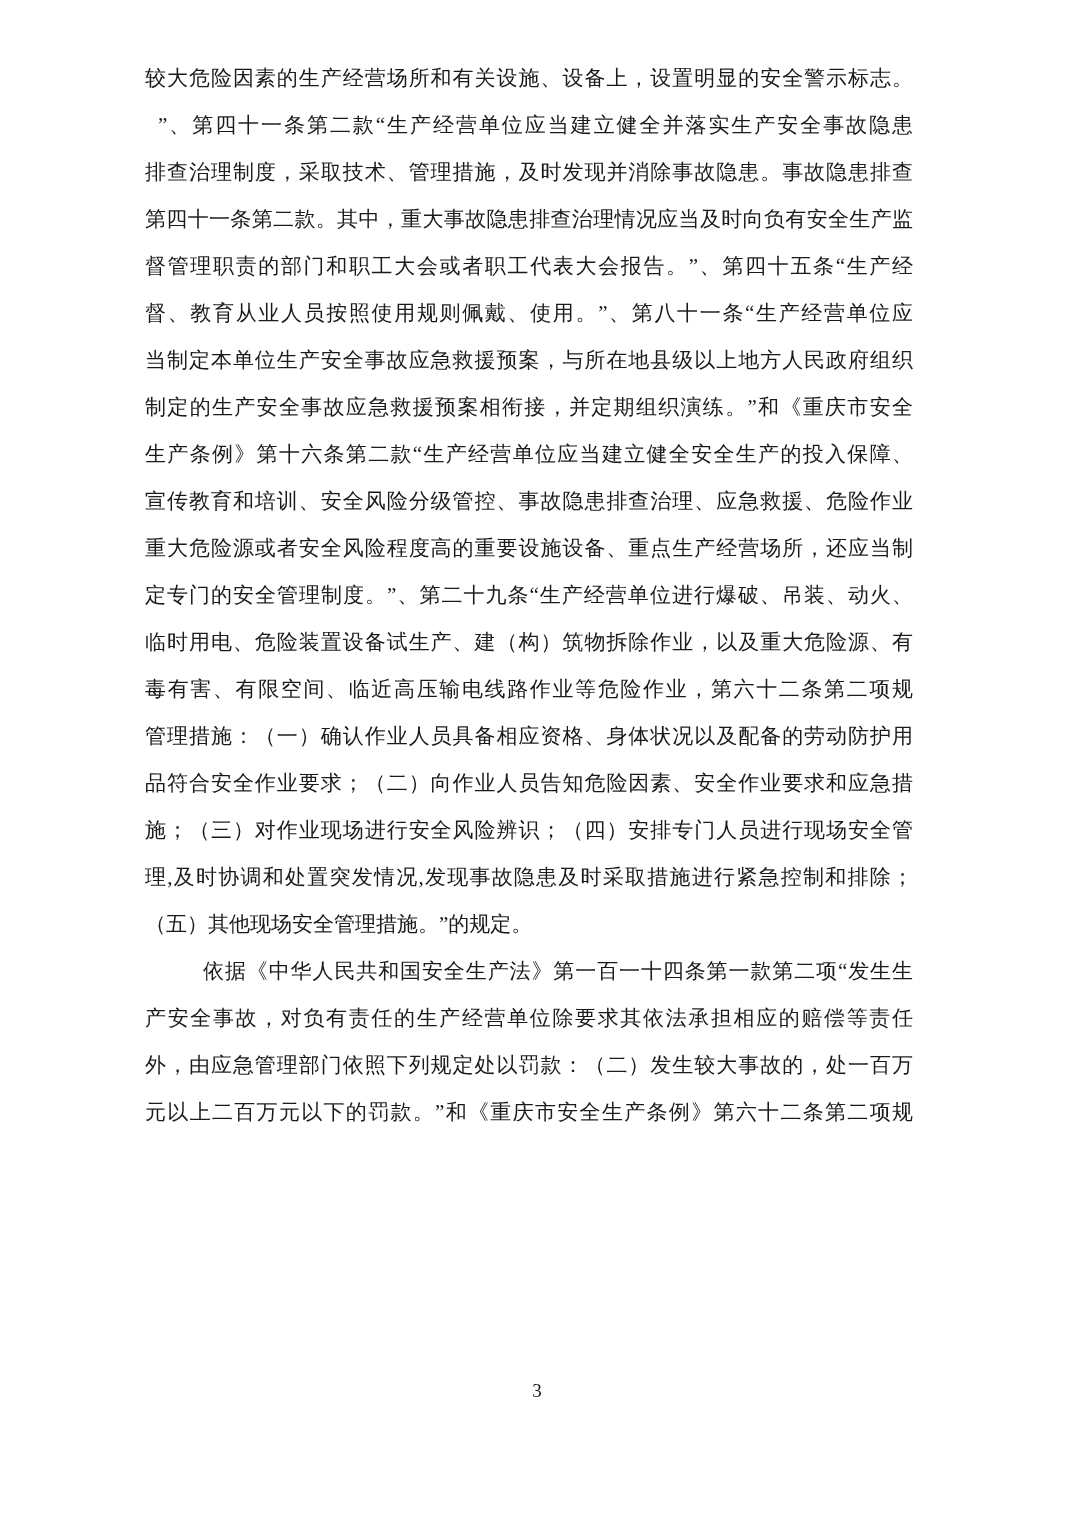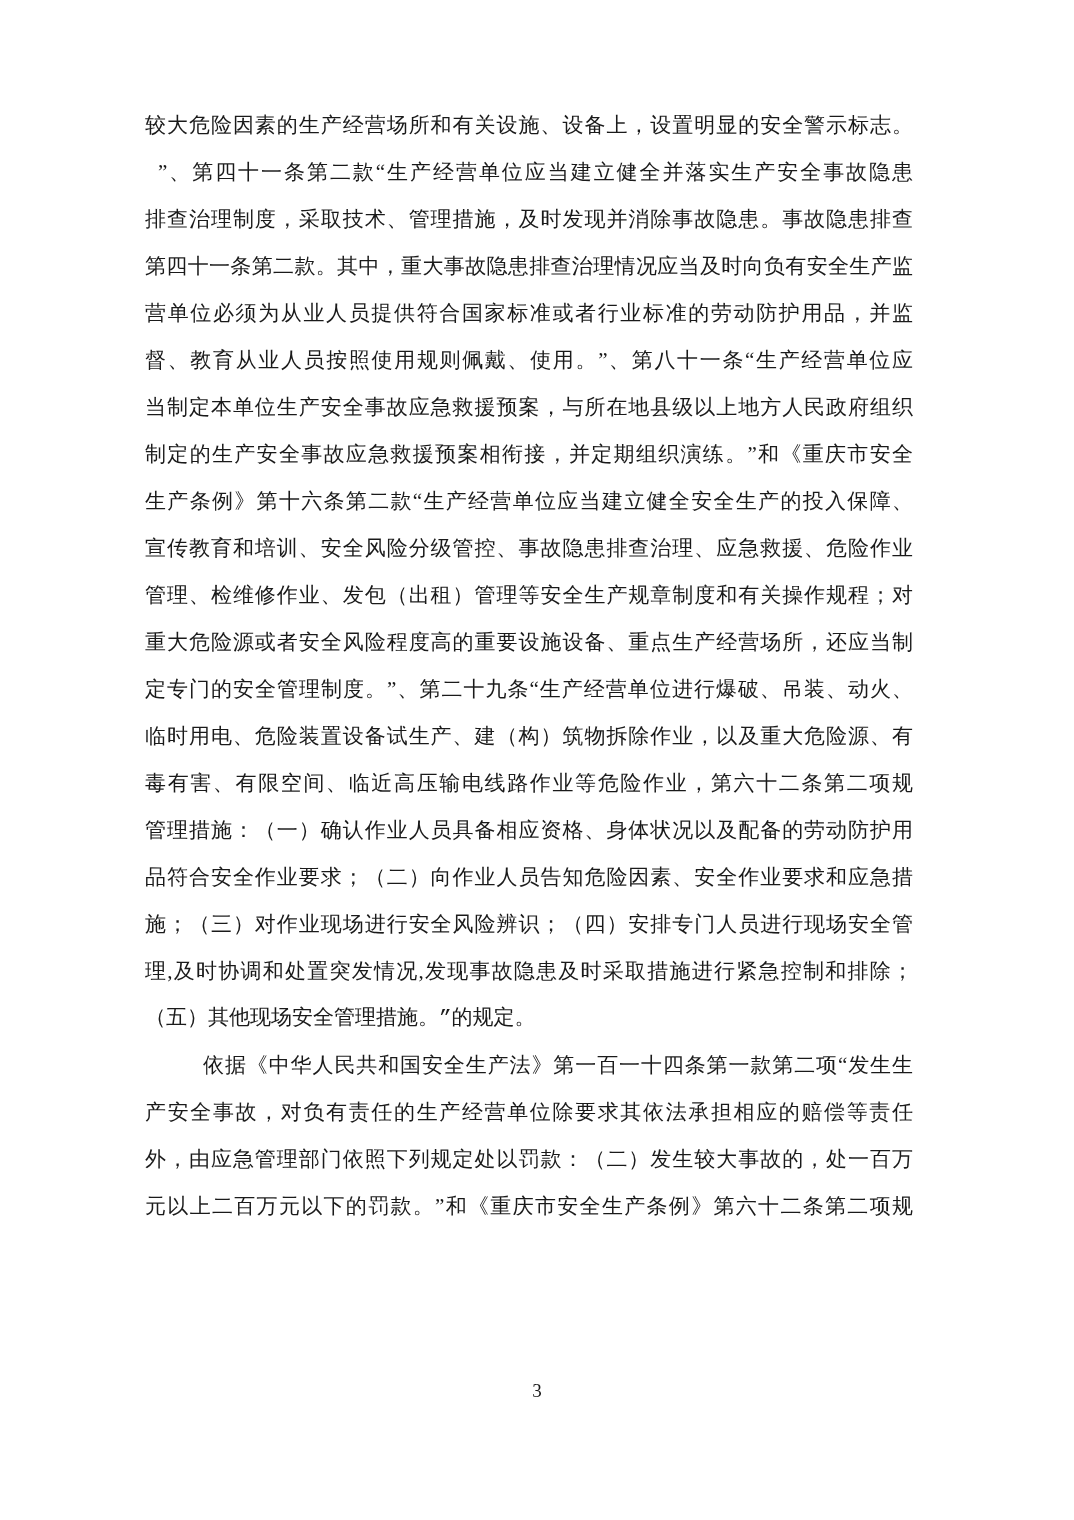--- a/index.html
+++ b/index.html
@@ -6,39 +6,38 @@
     margin: 0;
     padding: 0;
     background: #ffffff;
   }
   .page {
     position: relative;
     width: 1074px;
     height: 1520px;
     background: #ffffff;
     box-sizing: border-box;
-    padding: 102px 161px 0 145px;
+    padding: 55px 161px 0 145px;
     font-family: "Liberation Serif", "DejaVu Serif", serif;
     color: #1a1a1a;
     overflow: hidden;
   }
   .doc-line {
     font-size: 21px;
     line-height: 47px;
     height: 47px;
     overflow: hidden;
     white-space: pre-wrap;
     text-align: justify;
     text-align-last: justify;
     text-justify: inter-character;
   }
   .doc-line.para-end {
     text-align: center;
     text-align-last: left;
-    font-family: Liberation Mono, monospace;
   }
   .doc-line.hang {
     padding-left: 13px;
   }
   .doc-line.indent {
     text-indent: 58px;
   }
   .page-number {
     position: absolute;
     left: 0;
@@ -51,27 +50,26 @@
   }
 </style>
 </head>
 <body>
 
 <div class="page">
   <div class="doc-line">较大危险因素的生产经营场所和有关设施、设备上，设置明显的安全警示标志。</div>
   <div class="doc-line hang">”、第四十一条第二款“生产经营单位应当建立健全并落实生产安全事故隐患</div>
   <div class="doc-line">排查治理制度，采取技术、管理措施，及时发现并消除事故隐患。事故隐患排查</div>
   <div class="doc-line">第四十一条第二款。其中，重大事故隐患排查治理情况应当及时向负有安全生产监</div>
-  <div class="doc-line">营单位必须为从业人员提供符合国家标准或者行业标准的劳动防护用品，并监</div>
+  <div class="doc-line">督管理职责的部门和职工大会或者职工代表大会报告。”、第四十五条“生产经</div>
   <div class="doc-line">督、教育从业人员按照使用规则佩戴、使用。”、第八十一条“生产经营单位应</div>
   <div class="doc-line">当制定本单位生产安全事故应急救援预案，与所在地县级以上地方人民政府组织</div>
   <div class="doc-line">制定的生产安全事故应急救援预案相衔接，并定期组织演练。”和《重庆市安全</div>
   <div class="doc-line">生产条例》第十六条第二款“生产经营单位应当建立健全安全生产的投入保障、</div>
   <div class="doc-line">宣传教育和培训、安全风险分级管控、事故隐患排查治理、应急救援、危险作业</div>
-  <div class="doc-line">管理、检维修作业、发包（出租）管理等安全生产规章制度和有关操作规程；对</div>
   <div class="doc-line">重大危险源或者安全风险程度高的重要设施设备、重点生产经营场所，还应当制</div>
   <div class="doc-line">定专门的安全管理制度。”、第二十九条“生产经营单位进行爆破、吊装、动火、</div>
   <div class="doc-line">临时用电、危险装置设备试生产、建（构）筑物拆除作业，以及重大危险源、有</div>
   <div class="doc-line">毒有害、有限空间、临近高压输电线路作业等危险作业，第六十二条第二项规</div>
   <div class="doc-line">管理措施：（一）确认作业人员具备相应资格、身体状况以及配备的劳动防护用</div>
   <div class="doc-line">品符合安全作业要求；（二）向作业人员告知危险因素、安全作业要求和应急措</div>
   <div class="doc-line">施；（三）对作业现场进行安全风险辨识；（四）安排专门人员进行现场安全管</div>
   <div class="doc-line">理,及时协调和处置突发情况,发现事故隐患及时采取措施进行紧急控制和排除；</div>
   <div class="doc-line para-end">（五）其他现场安全管理措施。”的规定。</div>
   <div class="doc-line indent">依据《中华人民共和国安全生产法》第一百一十四条第一款第二项“发生生</div>

